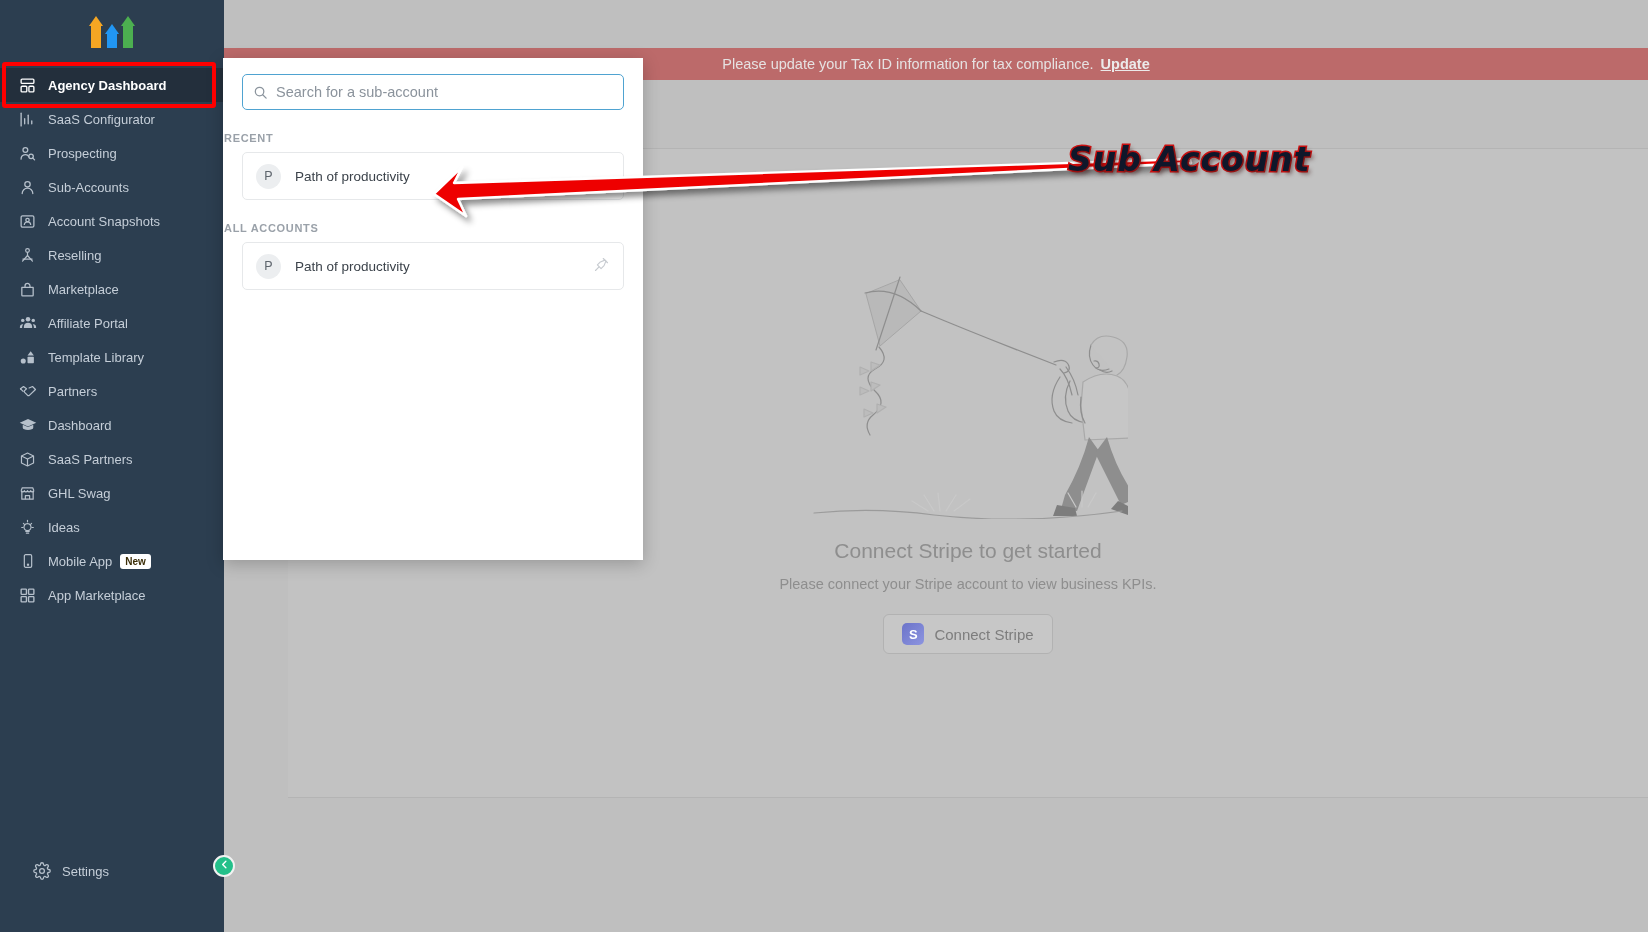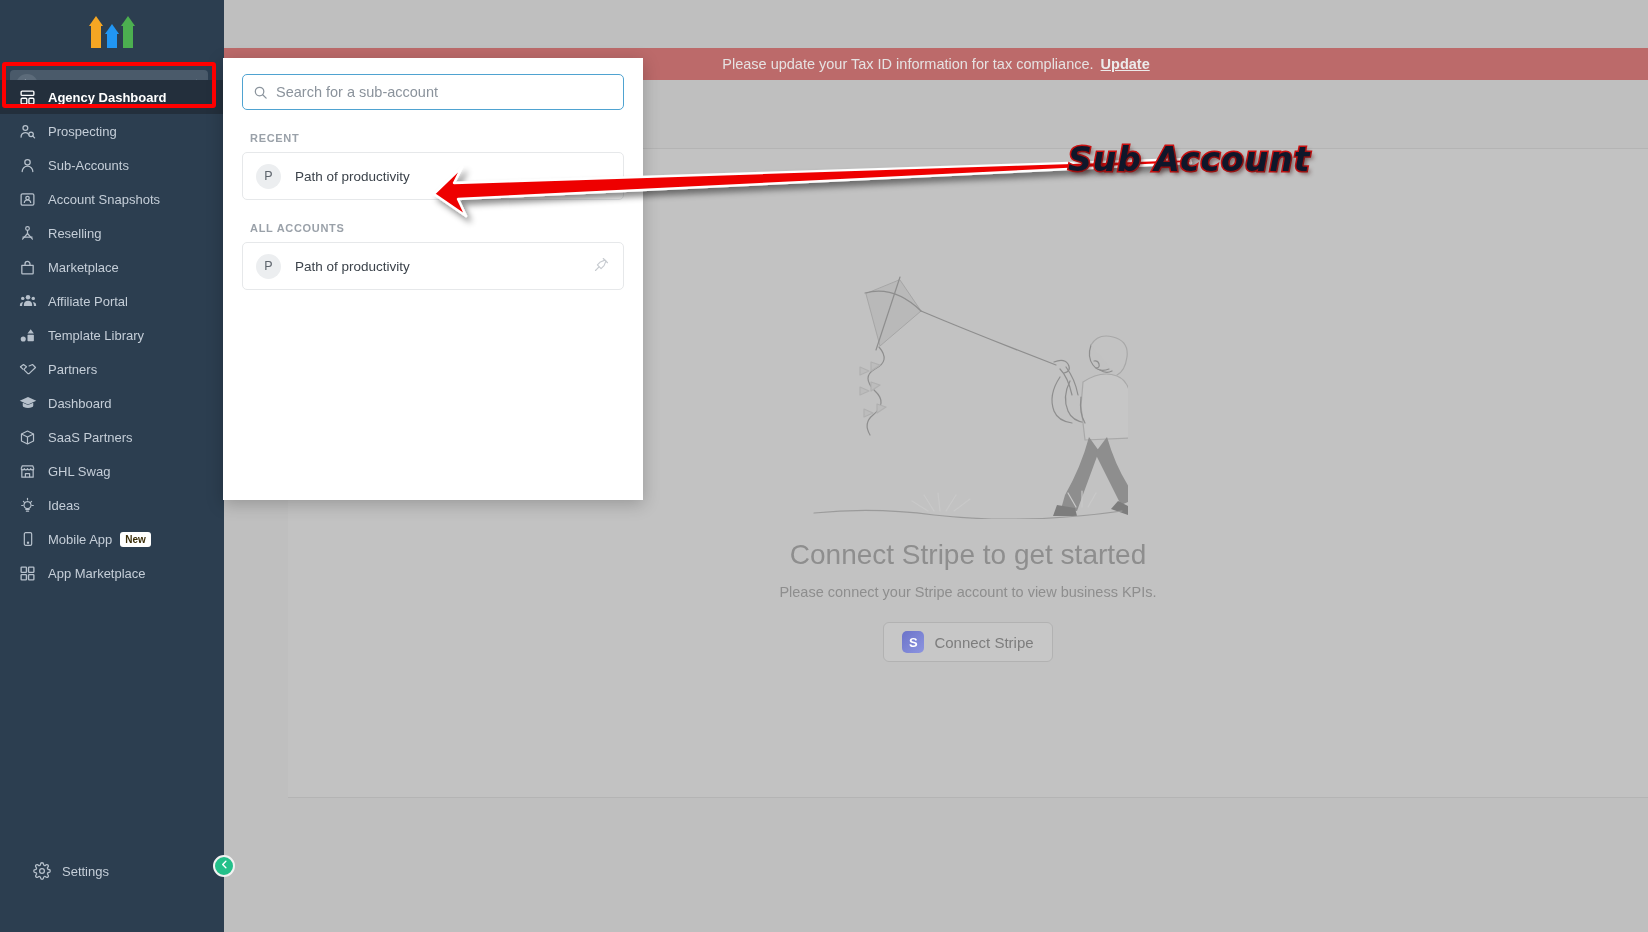--- a/index.html
+++ b/index.html
@@ -130,21 +130,21 @@
     border-top: 1px solid #b4b4b4;
     border-bottom: 1px solid #b4b4b4;
   }
   #empty-state {
     position: absolute; left: 0; right: 0; top: 100px;
     display: flex; flex-direction: column; align-items: center;
   }
   #kite-svg { display: block; }
   #empty-title {
     margin-top: 20px;
-    font-size: 28px; color: #8e8e8e;
+    font-size: 21px; color: #8e8e8e;
   }
   #empty-sub {
     margin-top: 13px;
     font-size: 14.5px; color: #8e8e8e;
   }
   #connect-stripe-btn {
     margin-top: 22px;
     background: #c7c7c7;
     border: 1px solid #b2b2b2;
     border-radius: 6px;
@@ -156,21 +156,21 @@
   .stripe-mark {
     width: 22px; height: 22px; border-radius: 5px;
     background: linear-gradient(135deg,#6b73c9,#8d95e0);
     color: #fff; font-size: 13px; font-weight: bold;
     display: flex; align-items: center; justify-content: center;
   }
 
   
   #account-panel {
     position: absolute; left: 223px; top: 58px;
-    width: 420px; height: 442px;
+    width: 420px; height: 502px;
     background: #ffffff;
     box-shadow: 0 4px 16px rgba(0,0,0,.22);
     z-index: 35;
   }
   #search-row { padding: 16px 19px 0 19px; }
   #search-box {
     position: relative;
     height: 36px;
     border: 1px solid #4fa3d1;
     border-radius: 5px;
@@ -179,21 +179,21 @@
   }
   #search-box .s-ic { color: #8b949d; display: flex; margin-right: 8px; }
   #search-input {
     border: 0; outline: 0; flex: 1 1 auto;
     font-size: 14.5px; color: #3c4450;
     font-family: "Liberation Sans", sans-serif;
     background: transparent;
   }
   #search-input::placeholder { color: #8b939c; }
   .section-label {
-    padding: 22px 19px 8px 27px;
+    padding: 22px 19px 8px 1px;
     font-size: 11px; letter-spacing: .7px; font-weight: bold;
     color: #9aa1a9;
   }
   .acct-row {
     margin: 0 19px;
     height: 48px;
     border: 1px solid #e6e8ea;
     border-radius: 5px;
     display: flex; align-items: center;
     padding: 0 13px;
@@ -264,33 +264,44 @@
       </span>
       <span class="sw-label">Click here to switch</span>
       <span class="sw-caret">
         <svg width="11" height="16" viewBox="0 0 12 18" fill="none" stroke="currentColor" stroke-width="1.6" stroke-linecap="round" stroke-linejoin="round">
           <path d="M3 7 L6 4 L9 7"></path>
             <path d="M3 11 L6 14 L9 11"></path>
         </svg>
       </span>
     </div>
 
-    <div class="nav" style="margin-top:24px;">
+    <div class="nav" style="margin-top:12px;">
 
       <div class="nav-item active">
         <span class="ic">
           <svg width="17" height="17" viewBox="0 0 24 24" fill="none" stroke="currentColor" stroke-width="1.9" stroke-linejoin="round">
             <rect x="3" y="3" width="18" height="6" rx="1.4"></rect>
               <rect x="3" y="13" width="8" height="8" rx="1.4"></rect>
               <rect x="14" y="13" width="7" height="8" rx="1.4"></rect>
           </svg>
           </span>
         <span class="lbl">Agency Dashboard</span>
       </div>
 
+      <div class="nav-item">
+        <span class="ic">
+          <svg width="17" height="17" viewBox="0 0 24 24" fill="none" stroke="currentColor" stroke-width="1.9" stroke-linecap="round">
+            <path d="M3 3 v18"></path>
+              <path d="M8 18 v-7"></path>
+              <path d="M13 18 v-12"></path>
+              <path d="M18 18 v-4"></path>
+          </svg>
+          </span>
+        <span class="lbl">SaaS Configurator</span>
+      </div>
 
       <div class="nav-item">
         <span class="ic">
           <svg width="17" height="17" viewBox="0 0 24 24" fill="none" stroke="currentColor" stroke-width="1.8" stroke-linecap="round">
             <circle cx="9" cy="7" r="3.4"></circle>
               <path d="M3 20 a6 6 0 0 1 11 -3.7"></path>
               <circle cx="17" cy="16" r="3.2"></circle>
               <path d="M19.4 18.4 L22 21"></path>
           </svg>
           </span>

